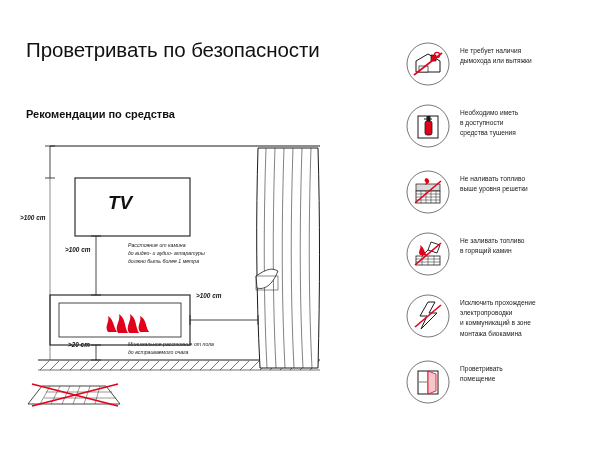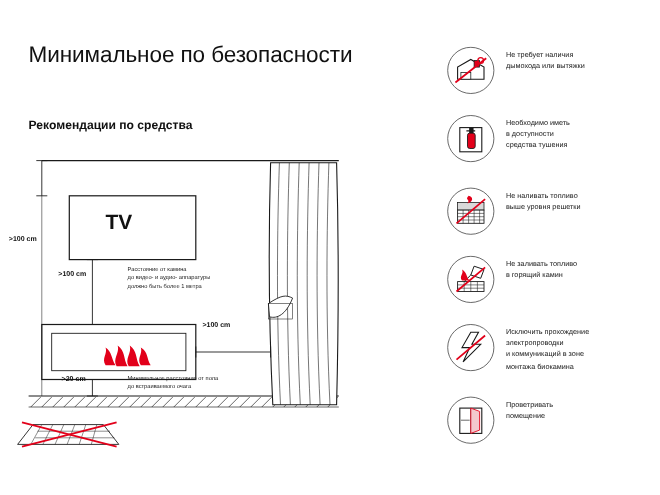--- a/index.html
+++ b/index.html
@@ -37,24 +37,25 @@
     top: 108px;
     font-size: 11px;
     font-weight: bold;
     color: #111111;
     white-space: nowrap;
   }
 
   
   #diagram {
     position: absolute;
-    left: 8px;
+    left: 20px;
     top: 128px;
     width: 330px;
     height: 290px;
+    font-style: italic;
   }
 
   .note {
     position: absolute;
     font-size: 5.2px;
     line-height: 1.5;
     color: #222;
     white-space: pre-line;
   }
   .dim {
@@ -101,21 +102,21 @@
     line-height: 1.55;
     color: #1a1a1a;
     white-space: pre-line;
   }
 </style>
 </head>
 <body>
 
 <div id="page">
 
-  <div class="title">Минимальное по безопасности</div>
+  <div class="title">Проветривать по безопасности</div>
   <div class="subtitle">Рекомендации по средства</div>
 
   <div id="diagram">
 
     <svg width="330" height="290" viewBox="0 0 330 290">
 
       <line x1="30" y1="18" x2="300" y2="18" stroke="#1a1a1a" stroke-width="1"></line>
 
       <line x1="18" y1="232" x2="300" y2="232" stroke="#1a1a1a" stroke-width="1"></line>
 

